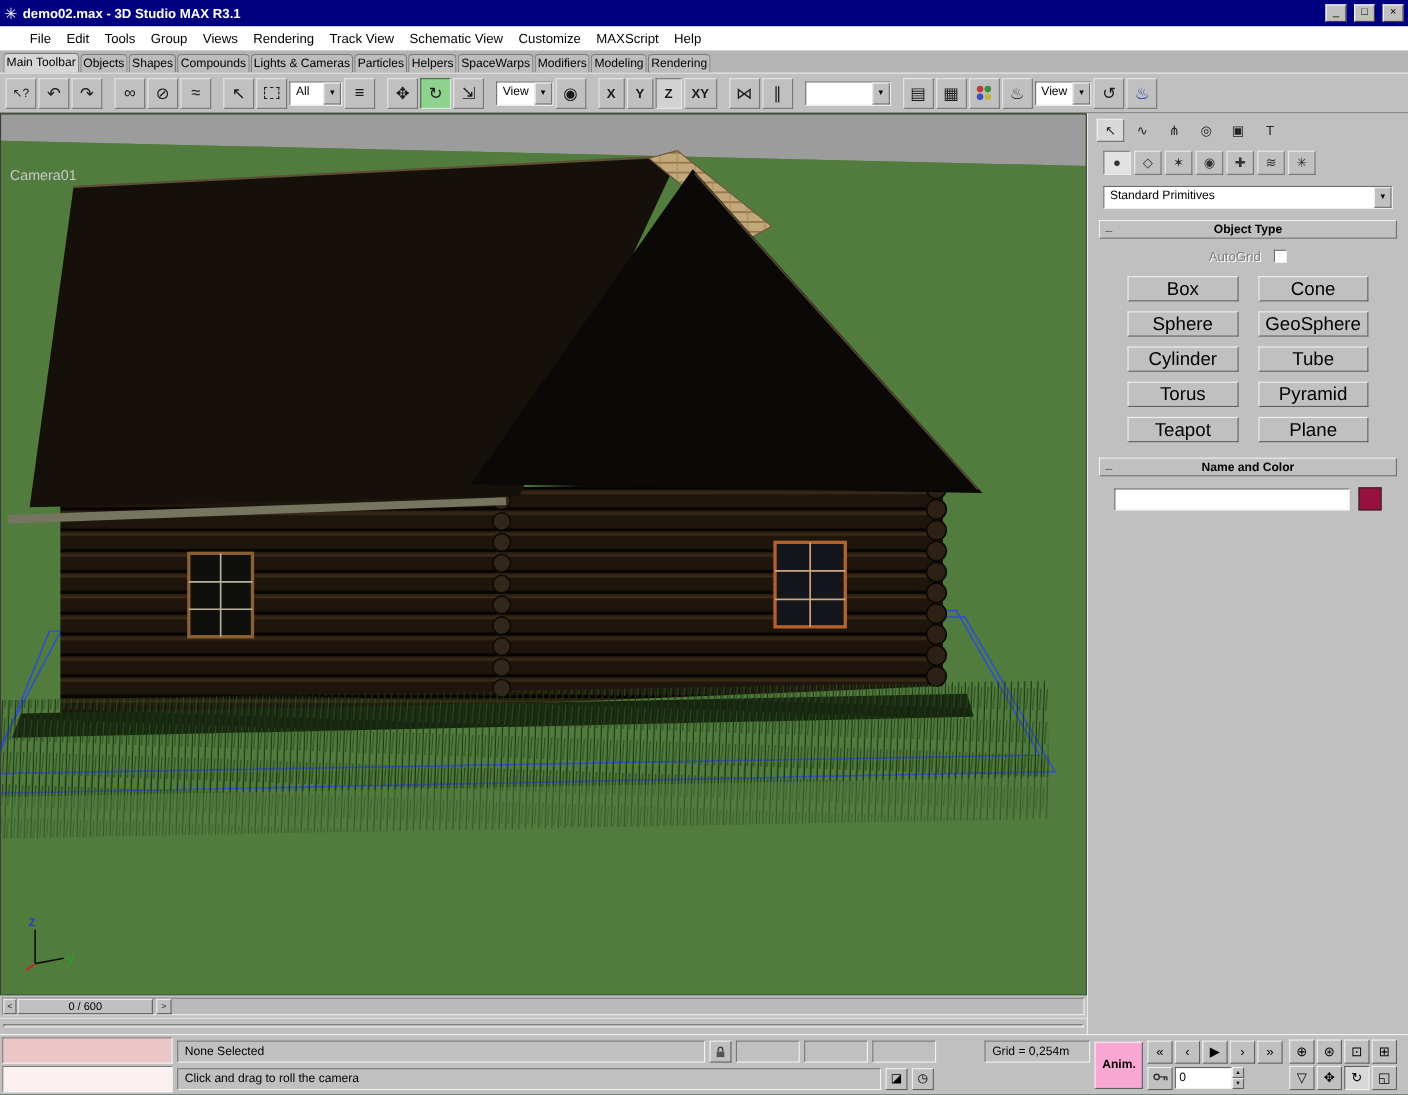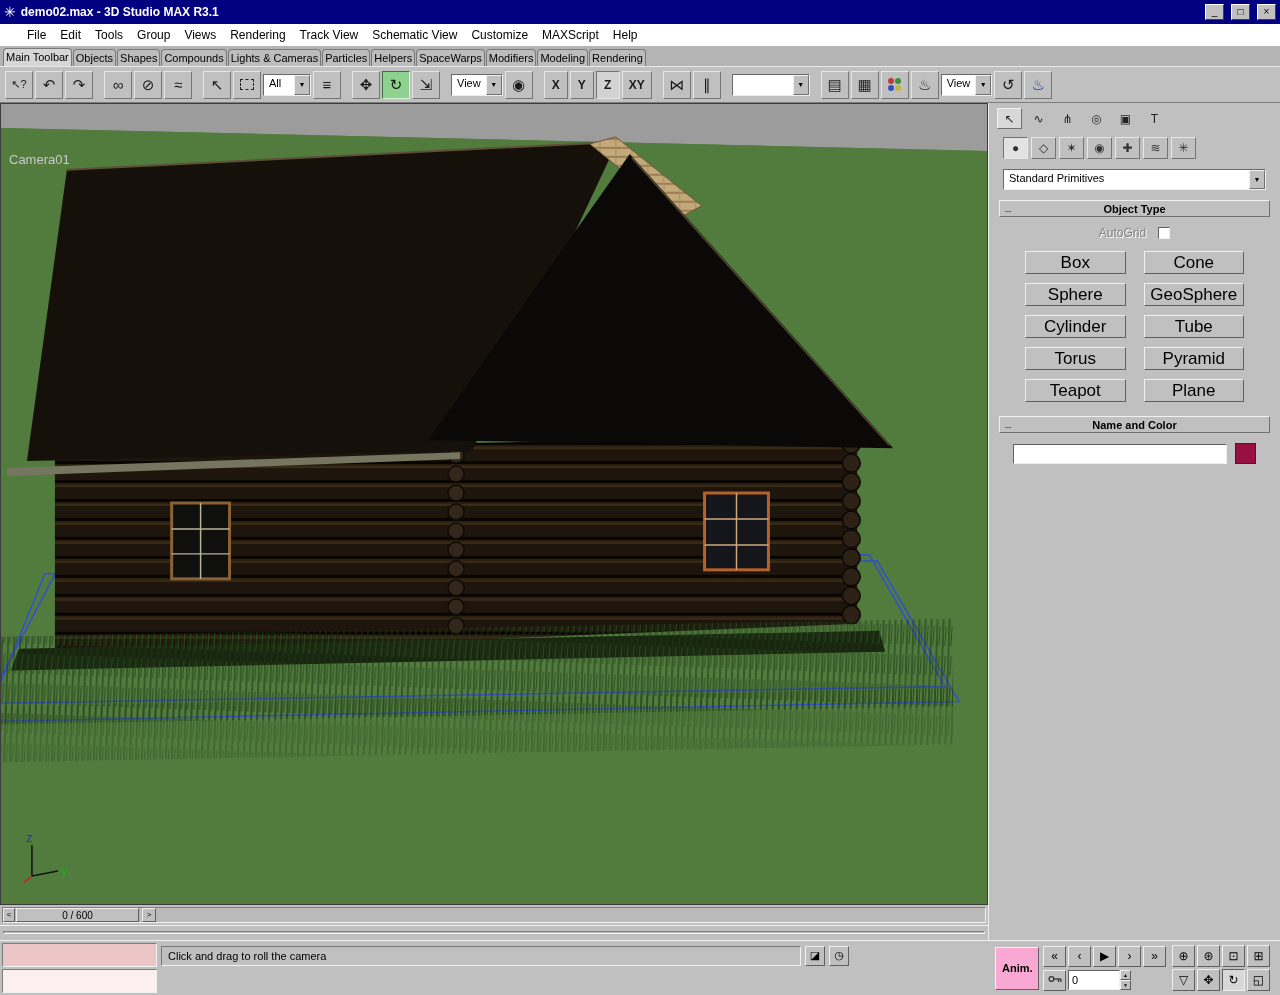--- a/index.html
+++ b/index.html
@@ -414,20 +414,33 @@
     </div>
   </div>
 
   <div class="statusbar">
     <div class="listener">
       <div class="listener-top"></div>
       <div class="listener-bottom"></div>
     </div>
     <div class="sb-center">
       <div class="sb-row">
+        <div class="sb-field sel">None Selected</div>
+        <button class="sb-icon">
+          <svg width="12" height="12" viewBox="0 0 12 12">
+            <path d="M4,6 V4 a2,2 0 0 1 4,0 V6" fill="none" stroke="#444" stroke-width="1.4"></path>
+            <rect x="2.5" y="6" width="7" height="5" fill="#555"></rect>
+          </svg>
+        </button>
+        <div class="sb-field coord"></div>
+        <div class="sb-field coord"></div>
+        <div class="sb-field coord"></div>
+        <div class="sb-field gridf">Grid = 0,254m</div>
+      </div>
+      <div class="sb-row">
         <div class="sb-field prompt">Click and drag to roll the camera</div>
         <button class="sb-icon">
             <span>◪</span>
           </button>
         <button class="sb-icon">
             <span>◷</span>
           </button>
       </div>
     </div>
     <button class="anim-btn">Anim.</button>

